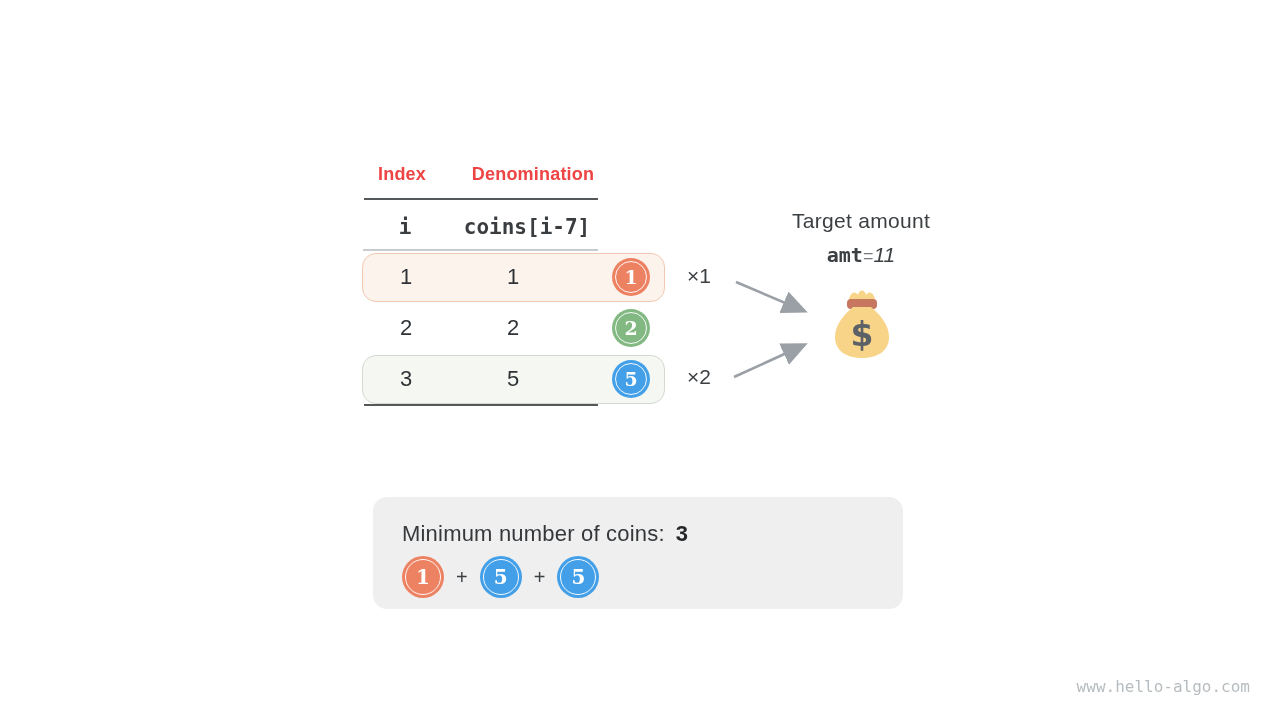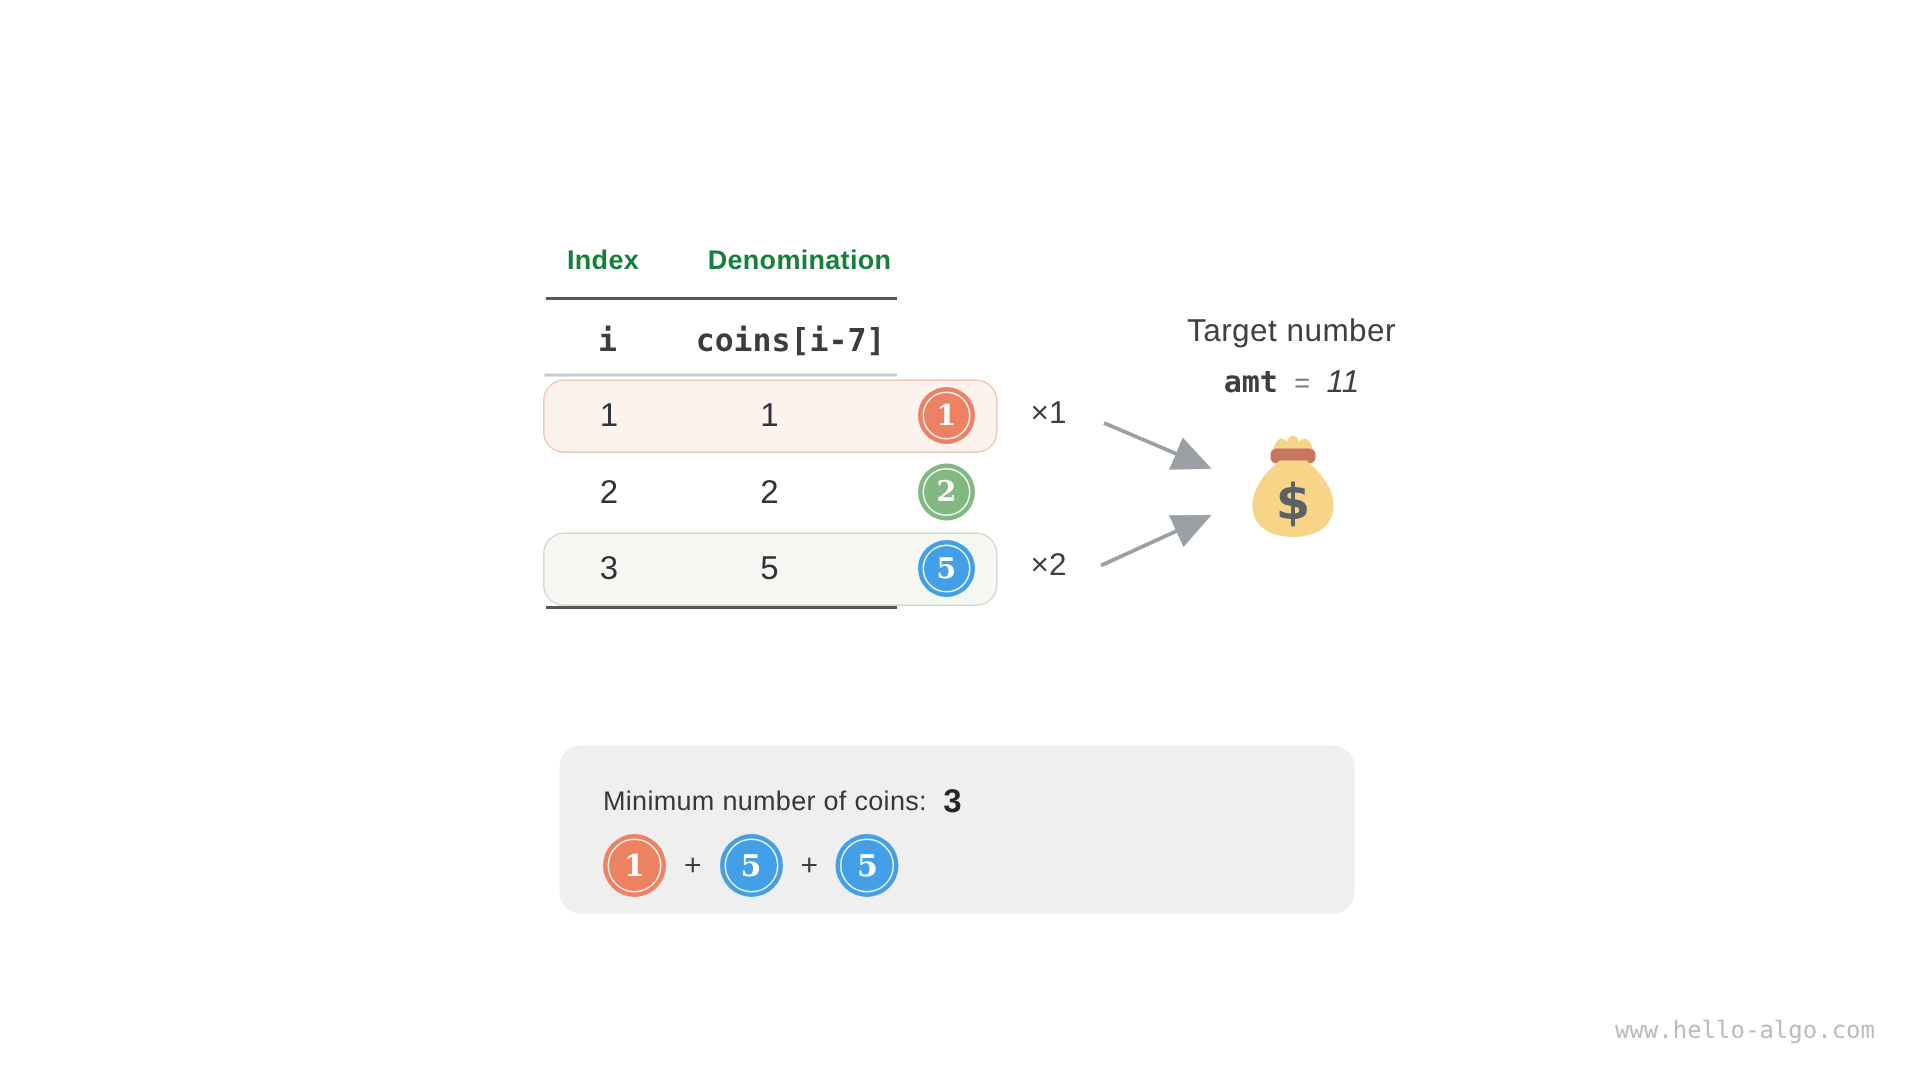--- a/index.html
+++ b/index.html
@@ -5,49 +5,49 @@
   html,body{margin:0;padding:0;background:#fff;}
   .canvas{
     position:relative;width:1280px;height:720px;background:#ffffff;overflow:hidden;
     font-family:"Liberation Sans","DejaVu Sans",sans-serif;color:#3c4043;
   }
   .abs{position:absolute;}
   .ctr{position:absolute;transform:translate(-50%,-50%);white-space:nowrap;}
   .mono{font-family:"DejaVu Sans Mono","Liberation Mono",monospace;}
 
   
-  .col-header{font-size:18px;font-weight:bold;color:#15803d;letter-spacing:.2px;}
+  .col-header{font-size:18px;font-weight:bold;color:#ef4444;letter-spacing:.2px;}
   .var-header{font-size:21px;font-weight:bold;color:#3a3d40;}
   .hline{position:absolute;height:2px;}
   .hline.dark{background:#54585b;}
   .hline.light{background:#c8cccf;}
   .row-box{position:absolute;left:362px;width:301px;height:47px;border-radius:14px;border:1px solid transparent;}
   .cell-num{font-size:22px;color:#2f3337;}
 
   
   .coin{position:absolute;border-radius:50%;display:flex;align-items:center;justify-content:center;}
   .coin::before{content:"";position:absolute;inset:3px;border:1.5px solid rgba(255,255,255,.92);border-radius:50%;}
   .coin-sm{width:38px;height:38px;}
   .coin-lg{position:relative;width:42px;height:42px;flex:0 0 auto;}
   .coin-num{font-family:"DejaVu Serif",serif;font-weight:bold;color:#fff;font-size:19px;line-height:1;}
   .coin-lg .coin-num{font-size:20px;}
 
   
   .mult{font-size:21px;color:#3c4043;}
   .target-title{font-size:21px;letter-spacing:.3px;color:#3c4043;}
-  .target-eq{display:flex;align-items:baseline;gap:11px;}
+  .target-eq{display:flex;align-items:baseline;}
   .target-var{font-size:20px;font-weight:bold;color:#3c4043;}
   .target-equals{font-size:18px;color:#75797e;}
   .target-val{font-size:21px;color:#3c4043;font-style:italic;}
   .arrows-svg line{stroke-width:2.6px;fill:none;}
 
   
   .summary-box{position:absolute;left:373px;top:497px;width:530px;height:112px;border-radius:14px;}
   .sum-line{position:absolute;left:402px;display:flex;align-items:center;gap:11px;transform:translateY(-50%);}
-  .sum-label{font-size:18px;letter-spacing:.2px;color:#35383b;}
+  .sum-label{font-size:22px;letter-spacing:.2px;color:#35383b;}
   .sum-value{font-size:22px;font-weight:bold;color:#25282b;}
   .plus{font-size:20px;color:#3c4043;padding:0 1px;}
 
   .watermark{position:absolute;right:30px;top:677px;font-size:16px;color:#b6bcbf;text-align:center;}
 </style>
 </head>
 <body>
 
 <div class="canvas">
 
@@ -90,21 +90,21 @@
   <svg class="abs arrows-svg" style="left:725px;top:272px" width="96" height="112" viewBox="0 0 96 112">
     <defs>
       <marker id="ah" markerWidth="10" markerHeight="9" refX="8" refY="4.5" orient="auto">
         <path d="M0,0 L10,4.5 L0,9 Z" style="fill: rgb(154, 160, 166);"></path>
       </marker>
     </defs>
     <line x1="11" y1="10" x2="78" y2="38.5" marker-end="url(#ah)" style="stroke: rgb(154, 160, 166);"></line>
     <line x1="9" y1="105" x2="78" y2="73.5" marker-end="url(#ah)" style="stroke: rgb(154, 160, 166);"></line>
   </svg>
 
-  <span class="ctr target-title" style="left:861px;top:221px">Target number</span>
+  <span class="ctr target-title" style="left:861px;top:221px">Target amount</span>
   <div class="ctr target-eq" style="left:861px;top:255px">
     <span class="target-var mono">amt</span>
     <span class="target-equals">=</span>
     <span class="target-val">11</span>
   </div>
 
   <svg class="abs" style="left:829px;top:288px" width="66" height="72" viewBox="0 0 66 72">
     <path d="M20,15 C19,6 26,1 29,7 C30,1 36,1 37,7 C40,1 47,6 46,15 Z" style="fill: rgb(248, 212, 136);"></path>
     <rect x="18" y="11" width="30" height="10" rx="4" style="fill: rgb(199, 118, 95);"></rect>
     <path d="M24,19 L42,19 C54,29 60,39 60,49 C60,64 47,70 33,70 C19,70 6,64 6,49 C6,39 12,29 24,19 Z" style="fill: rgb(248, 212, 136);"></path>

